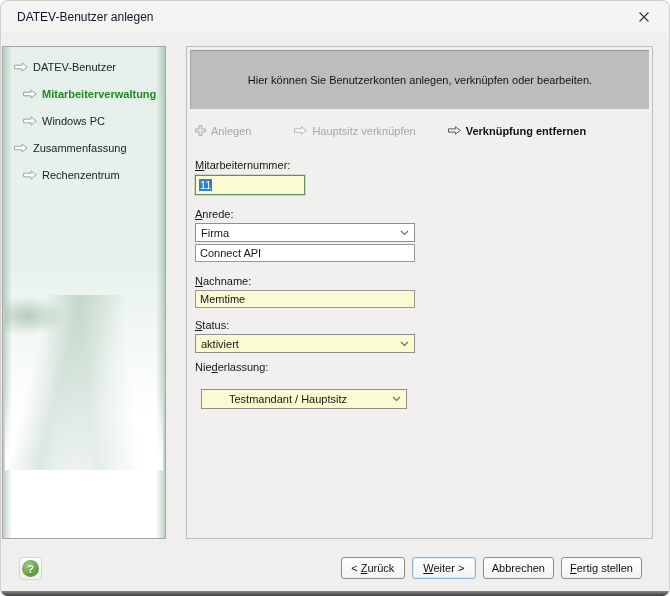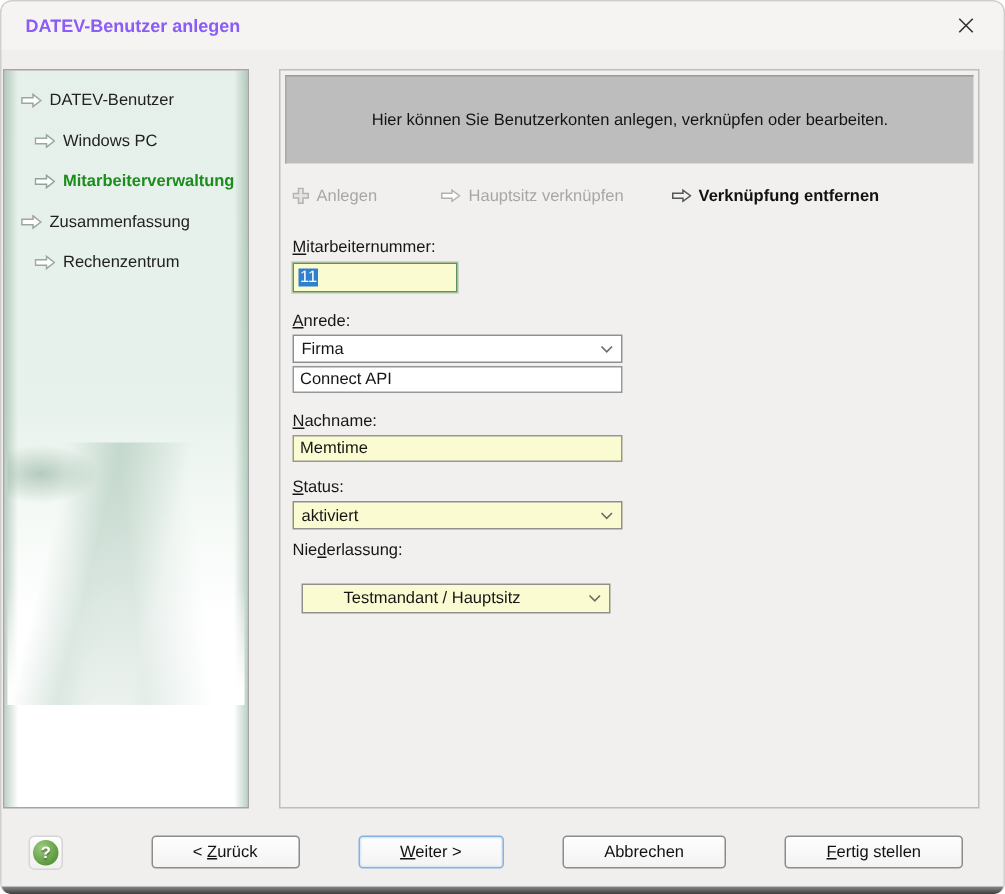--- a/index.html
+++ b/index.html
@@ -16,21 +16,21 @@
     overflow: hidden;
   }
 
   
   .titlebar {
     position: absolute; top:0; left:0; right:0; height:32px;
     background: #f5f4f3;
     display:flex; align-items:center;
     padding: 0 16px;
   }
-  .titlebar .title { font-size:12px; color:#8b5cf6;font-weight:bold; }
+  .titlebar .title { font-size:12px; color:#0f172a; }
   .close-btn {
     position:absolute; right:14px; top:5px;
     width:22px; height:22px;
     display:flex; align-items:center; justify-content:center;
     cursor:pointer; border-radius:4px;
   }
 
   
   .sidebar {
     position:absolute; left:1px; top:45px; width:164px; height:493px;
@@ -135,25 +135,25 @@
     background:radial-gradient(circle at 35% 30%, #9cc97f, #5c9a3e 70%, #4c8532);
     color:#ffffff; font-size:11px; font-weight:bold;
     display:flex; align-items:center; justify-content:center;
     text-shadow:0 1px 1px rgba(0,0,0,.35);
   }
   .footer-buttons {
     position:absolute; right:27px; top:556px;
     display:flex; gap:7px;
   }
   .btn {
-    height:22px; padding:0 27px; min-width:64px;
+    height:22px; padding:0 8px; min-width:64px;
     background:linear-gradient(#fefefe,#f3f3f3);
     border:1px solid #8c8c8c; border-radius:3px;
     font-family:"Liberation Sans", sans-serif; font-size:11px; color:#111;
-    cursor:pointer; white-space:nowrap;margin-left:32px;
+    cursor:pointer; white-space:nowrap;
   }
   .btn.default {
     border:1px solid #86b2dd;
     box-shadow:inset 0 0 0 1px #dcebf7;
   }
 
   .bottom-edge {
     position:absolute; left:0; right:0; bottom:0; height:5px;
     background:linear-gradient(#8a8a8a,#3d3d3d);
     border-radius:0 0 7px 7px;
@@ -176,32 +176,32 @@
   <div class="sidebar">
     <div class="nav">
 
       <div class="nav-item lvl0">
         <svg width="14" height="10" viewBox="0 0 14 10">
           <path d="M0.6 3.2 H8 V0.9 L13.2 5 L8 9.1 V6.8 H0.6 Z" fill="#ffffff" stroke="#9aa8a0" stroke-width="1"></path>
         </svg>
         <span>DATEV-Benutzer</span>
       </div>
 
+      <div class="nav-item lvl1 active">
+        <svg width="14" height="10" viewBox="0 0 14 10">
+          <path d="M0.6 3.2 H8 V0.9 L13.2 5 L8 9.1 V6.8 H0.6 Z" fill="#ffffff" stroke="#8fa396" stroke-width="1"></path>
+        </svg>
+        <span>Mitarbeiterverwaltung</span>
+      </div>
+
       <div class="nav-item lvl1">
         <svg width="14" height="10" viewBox="0 0 14 10">
           <path d="M0.6 3.2 H8 V0.9 L13.2 5 L8 9.1 V6.8 H0.6 Z" fill="#ffffff" stroke="#9aa8a0" stroke-width="1"></path>
         </svg>
         <span>Windows PC</span>
-      </div>
-
-      <div class="nav-item lvl1 active">
-        <svg width="14" height="10" viewBox="0 0 14 10">
-          <path d="M0.6 3.2 H8 V0.9 L13.2 5 L8 9.1 V6.8 H0.6 Z" fill="#ffffff" stroke="#8fa396" stroke-width="1"></path>
-        </svg>
-        <span>Mitarbeiterverwaltung</span>
       </div>
 
       <div class="nav-item lvl0">
         <svg width="14" height="10" viewBox="0 0 14 10">
           <path d="M0.6 3.2 H8 V0.9 L13.2 5 L8 9.1 V6.8 H0.6 Z" fill="#ffffff" stroke="#9aa8a0" stroke-width="1"></path>
         </svg>
         <span>Zusammenfassung</span>
       </div>
 
       <div class="nav-item lvl1">

